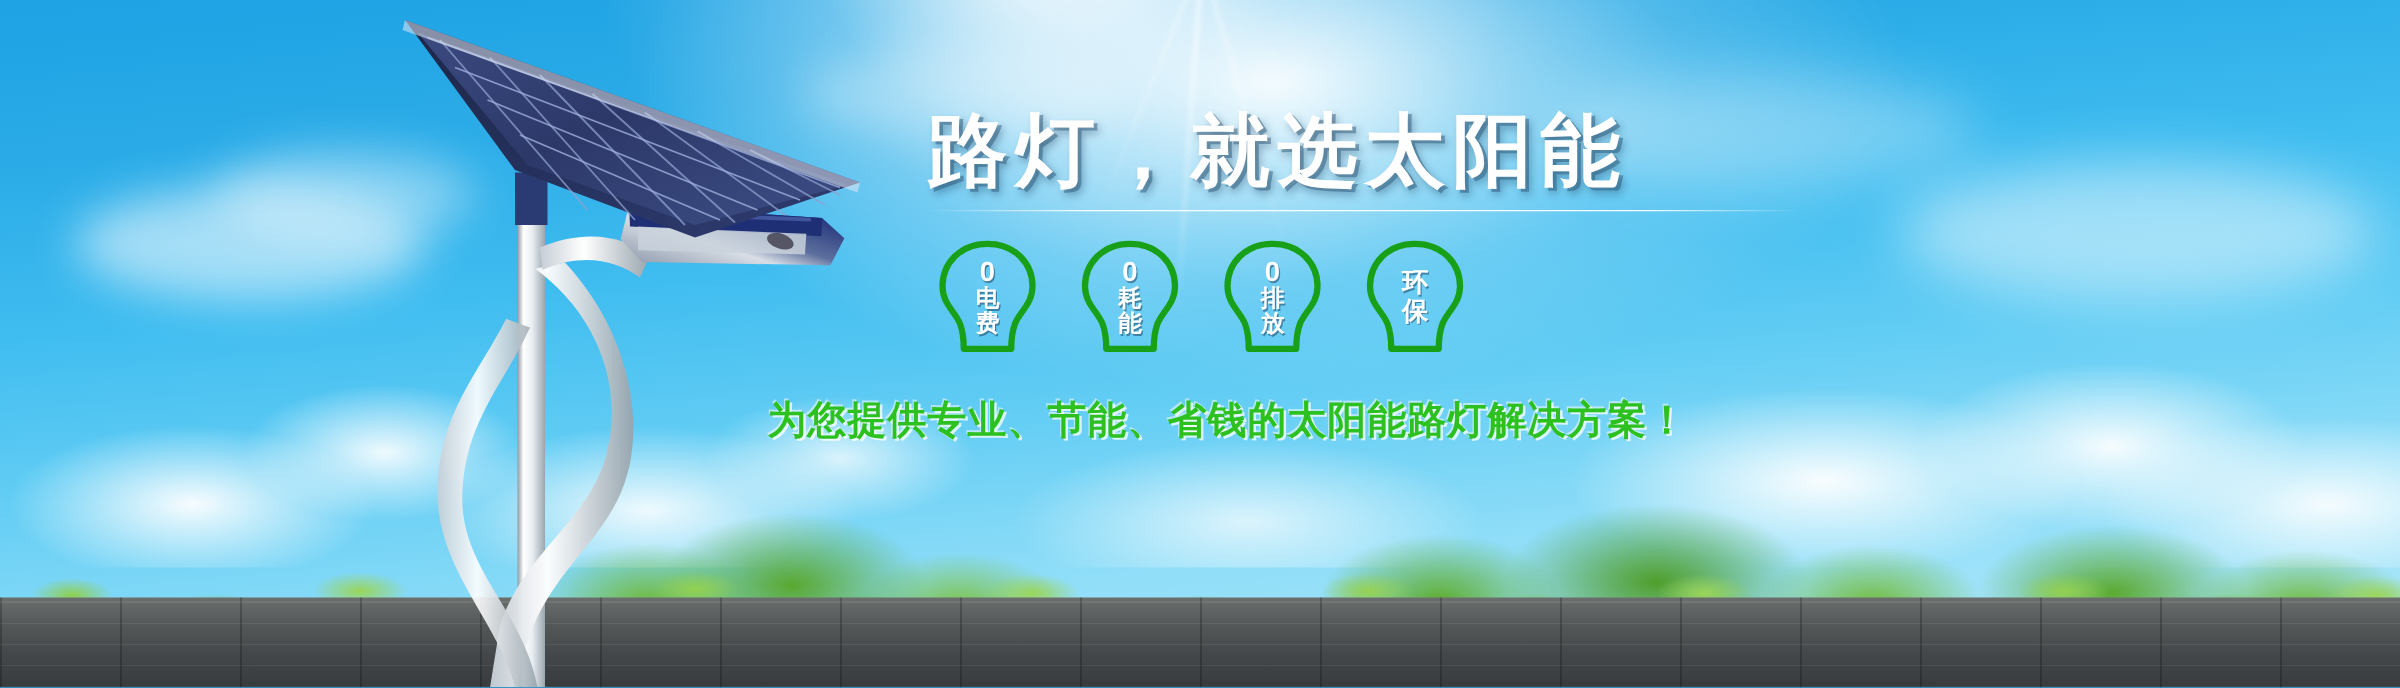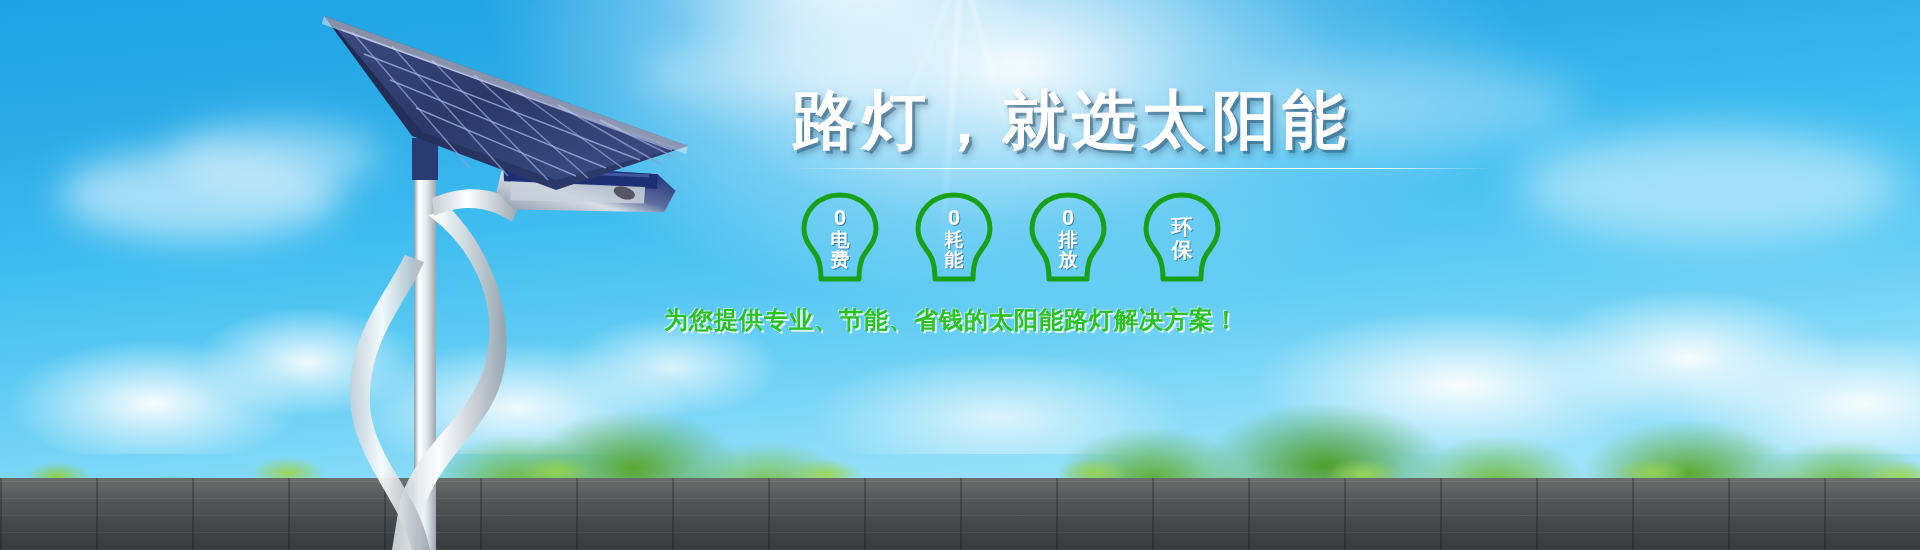--- a/index.html
+++ b/index.html
@@ -77,21 +77,21 @@
       radial-gradient(ellipse 62px 25px at 79% 60%, #61b032, rgba(97,176,50,0) 70%),
       radial-gradient(ellipse 52px 21px at 86% 36%, #93d151, rgba(147,209,81,0) 70%),
       radial-gradient(ellipse 60px 24px at 93% 58%, #6bba37, rgba(107,186,55,0) 70%),
       radial-gradient(ellipse 54px 22px at 99% 40%, #9bd65c, rgba(155,214,92,0) 70%);
   }
 
   
   .lamp{position:absolute;left:0;top:0;width:1920px;height:550px;pointer-events:none;}
 
   
-  .textblock{position:absolute;left:792px;top:88px;width:700px;}
+  .textblock{position:absolute;left:742px;top:88px;width:700px;}
   .headline{
     font-size:64px;font-weight:bold;color:#ffffff;letter-spacing:6px;
     line-height:1.0;white-space:nowrap;
     text-shadow:
       3px 3px 0 rgba(40,80,110,.45),
       4px 5px 7px rgba(20,60,95,.40);
   }
   .rule{margin-top:16px;height:1px;width:700px;
         background:linear-gradient(90deg,rgba(255,255,255,0),rgba(255,255,255,.95) 18%,rgba(255,255,255,.95) 82%,rgba(255,255,255,0));}
 
@@ -99,21 +99,21 @@
   .badge{position:relative;width:84px;height:92px;}
   .badge .bulb{position:absolute;inset:0;}
   .badge .btext{position:absolute;inset:0;display:flex;flex-direction:column;
     align-items:center;justify-content:center;gap:1px;padding-top:2px;}
   .badge .zero{font-size:22px;font-weight:bold;color:#ffffff;line-height:1;
     text-shadow:1px 1px 0 rgba(30,70,100,.55);}
   .badge .lbl{font-size:19px;font-weight:bold;color:#ffffff;line-height:1.02;
     text-shadow:1px 1px 0 rgba(30,70,100,.55);letter-spacing:0;}
   .badge.big .lbl{font-size:21px;}
 
-  .tagline{margin-top:21px;margin-left:-128px;font-size:24px;font-weight:bold;
+  .tagline{margin-top:32px;margin-left:-128px;font-size:31px;font-weight:bold;
     color:#2cc11f;letter-spacing:1px;white-space:nowrap;
     text-shadow:2px 2px 0 rgba(255,255,255,.75), -1px -1px 0 rgba(255,255,255,.5);}
 </style>
 </head>
 <body>
 
 <div class="banner">
 
   <div class="sky"></div>
   <div class="sunburst"></div>

